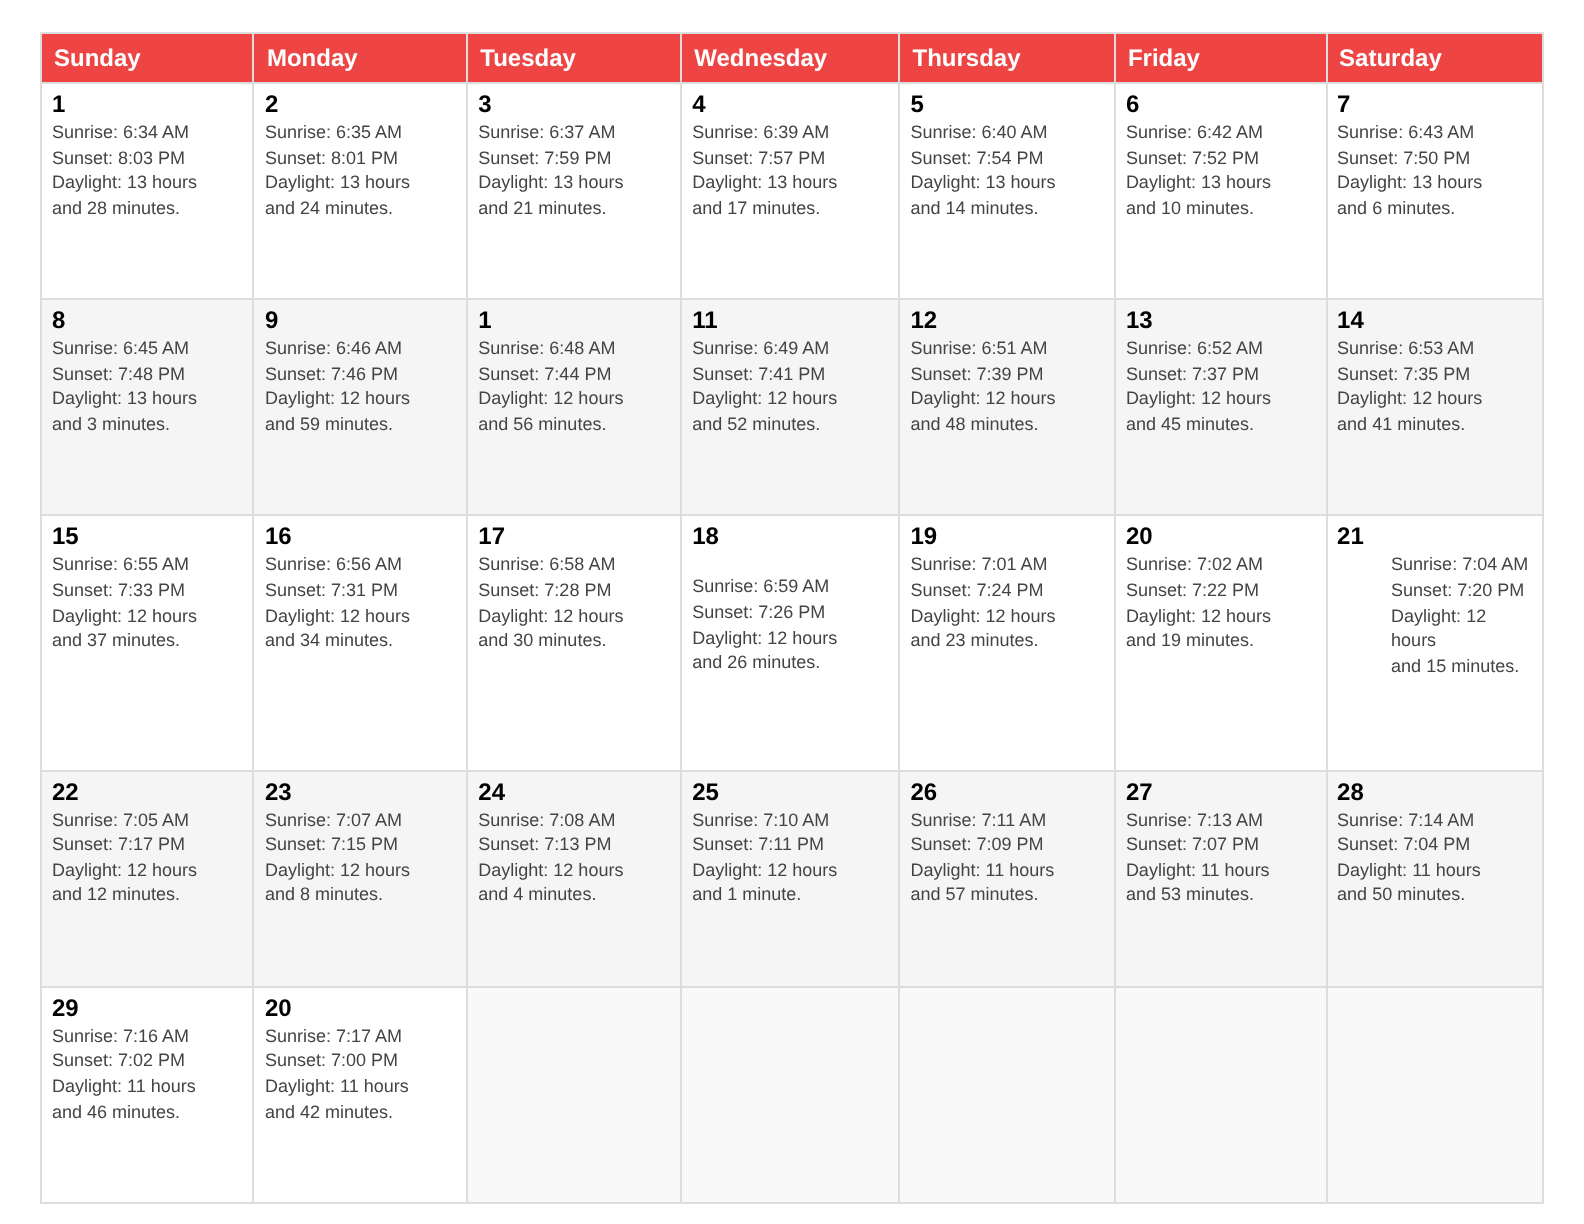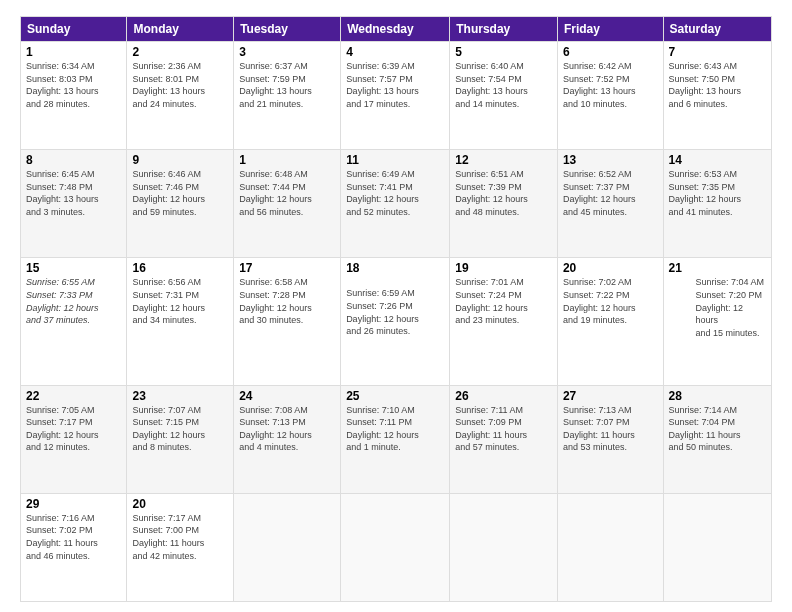--- a/index.html
+++ b/index.html
@@ -39,21 +39,21 @@
     .subtitle {
       font-size: 14px;
       color: #555;
     }
     .calendar {
       width: 100%;
       border-collapse: collapse;
       flex: 1;
     }
     .calendar thead tr th {
-      background-color: #4c1d95;
+      background-color: #ef4444;
       color: #fff;
       font-size: 12px;
       font-weight: bold;
       padding: 5px 6px;
       text-align: left;
       border: 1px solid #ddd;
     }
     .calendar tbody tr td {
       vertical-align: top;
       border: 1px solid #ddd;
@@ -103,21 +103,21 @@
     <tr>
           <td>
             <span class="day-number">1</span>
             <div class="day-info" style="white-space: pre-line;">Sunrise: 6:34 AM
 Sunset: 8:03 PM
 Daylight: 13 hours
 and 28 minutes.</div>
           </td>
           <td>
             <span class="day-number">2</span>
-            <div class="day-info" style="white-space: pre-line;">Sunrise: 2:36 AM
+            <div class="day-info" style="white-space: pre-line;">Sunrise: 6:35 AM
 Sunset: 8:01 PM
 Daylight: 13 hours
 and 24 minutes.</div>
           </td>
           <td>
             <span class="day-number">3</span>
             <div class="day-info" style="white-space: pre-line;">Sunrise: 6:37 AM
 Sunset: 7:59 PM
 Daylight: 13 hours
 and 21 minutes.</div>
@@ -198,21 +198,21 @@
             <span class="day-number">14</span>
             <div class="day-info" style="white-space: pre-line;">Sunrise: 6:53 AM
 Sunset: 7:35 PM
 Daylight: 12 hours
 and 41 minutes.</div>
           </td>
         </tr>
         <tr>
           <td>
             <span class="day-number">15</span>
-            <div class="day-info" style="white-space: pre-line; font-style: italic;">Sunrise: 6:55 AM
+            <div class="day-info" style="white-space: pre-line;">Sunrise: 6:55 AM
 Sunset: 7:33 PM
 Daylight: 12 hours
 and 37 minutes.</div>
           </td>
           <td>
             <span class="day-number">16</span>
             <div class="day-info" style="white-space: pre-line;">Sunrise: 6:56 AM
 Sunset: 7:31 PM
 Daylight: 12 hours
 and 34 minutes.</div>

